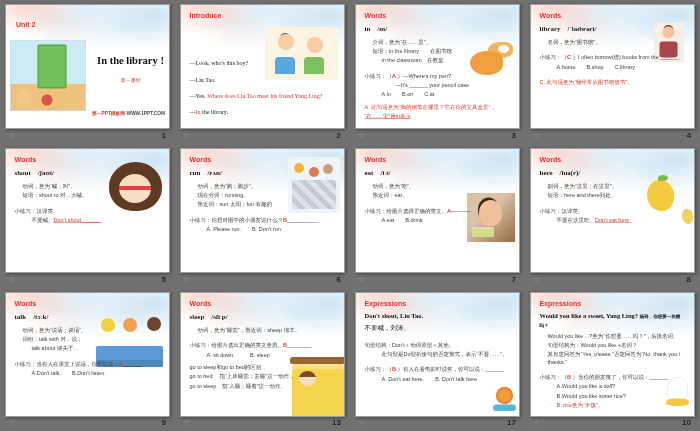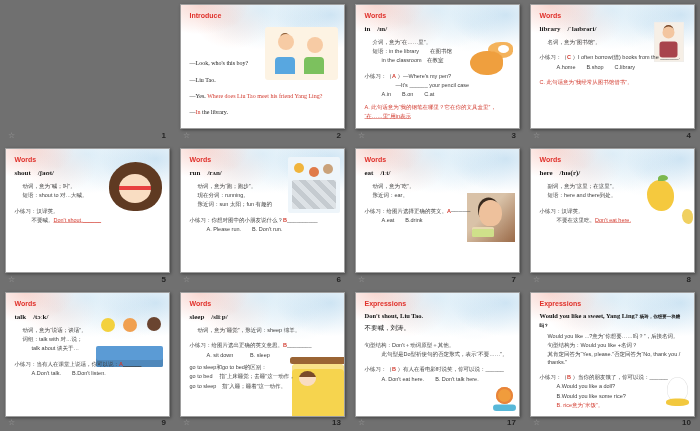--- a/index.html
+++ b/index.html
@@ -79,20 +79,35 @@
   .art-s12 .a1{left:4px;top:0;width:40px;height:48px;background:#fff;border:1px solid #dedede;border-radius:50% 50% 46% 46%;}
   .art-s12 .a2{left:2px;bottom:0;width:46px;height:15px;background:#f2c83e;border-radius:40%;}
 </style>
 </head>
 <body>
 
 <div class="screen">
   <div class="grid">
 
     <div class="cell">
+      <div class="paper">
+        <div class="content">
+          <div class="stitle"></div>
+          <div class="lines">
+              <div class="ln s1badge"><span class="red b">Unit 2</span></div>
+              <div class="ln s1title"><span>In the library !</span></div>
+              <div class="ln s1sub"><span class="red">第一课时</span></div>
+              <div class="ln s1footer"><span class="red">第一PPT模板网-</span><span>WWW.1PPT.COM</span></div>
+            </div>
+          <div class="art art-s1">
+              <i class="a1"></i>
+              <i class="a2"></i>
+            </div>
+        </div>
+      </div>
       <div class="meta">
         <span class="star">☆</span>
         <span class="num">1</span>
       </div>
     </div>
 
     <div class="cell">
       <div class="paper">
         <div class="content">
           <div class="stitle">Introduce</div>

